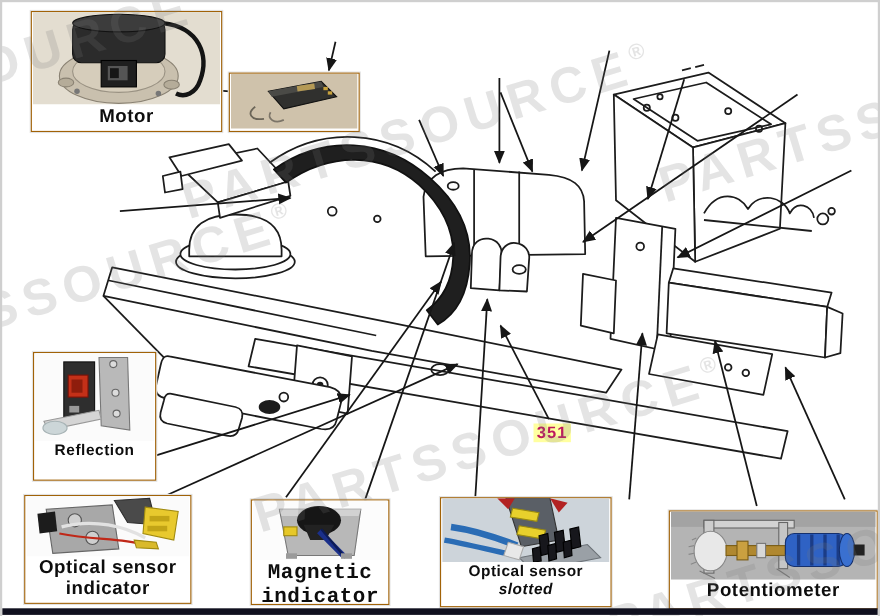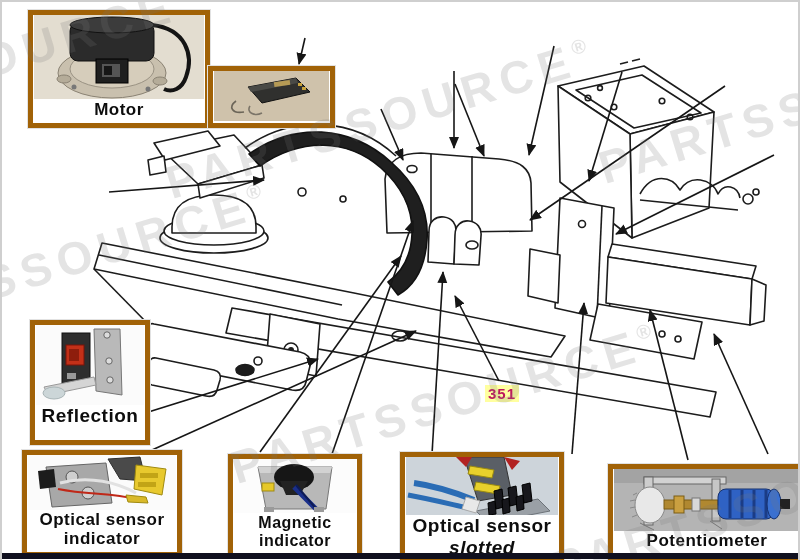--- a/index.html
+++ b/index.html
@@ -5,31 +5,31 @@
   html,body{margin:0;padding:0;background:#fff;}
   #stage{
     position:relative;width:800px;height:560px;background:#ffffff;overflow:hidden;
     font-family:"Liberation Sans", sans-serif;
     border-top:2px solid #cfcfcf;border-left:2px solid #cfcfcf;border-right:2px solid #cfcfcf;
     box-sizing:border-box;
   }
   svg{display:block;}
   .machine-svg{position:absolute;left:0;top:0;}
   .inset{
-    position:absolute;background:#fff;border:5px solid #a16207;
+    position:absolute;background:#fff;border:1px solid #a16207;
     box-shadow:0 0 0 1px #e2e2e2;display:flex;flex-direction:column;align-items:center;
   }
   .inset .photo{flex:0 0 auto;}
   .lbl{
     width:100%;text-align:center;font-weight:bold;color:#0d0d0d;line-height:1.08;
     letter-spacing:0.5px;
   }
   .lbl-motor{font-size:17px;padding:2px 0 3px;}
-  .lbl-sm{font-size:19px;padding:1px 3px 3px;}
-  .lbl-md{font-size:16px;padding:1px 0 3px;}
+  .lbl-sm{font-size:14px;padding:1px 3px 3px;}
+  .lbl-md{font-size:19px;padding:1px 0 3px;font-family:Liberation Mono, monospace;}
   .lbl-lg{font-size:17px;padding:1px 0 3px;}
   .p351{
     position:absolute;left:483px;top:383px;background:#ffffa0;color:#be185d;
     font-size:15px;font-weight:bold;padding:0 3px;letter-spacing:1px;
   }
   .wm{
     position:absolute;white-space:nowrap;pointer-events:none;
     font-size:46px;font-weight:bold;letter-spacing:7px;
     color:rgba(120,120,120,0.20);
     transform:rotate(-17deg);transform-origin:0 50%;

